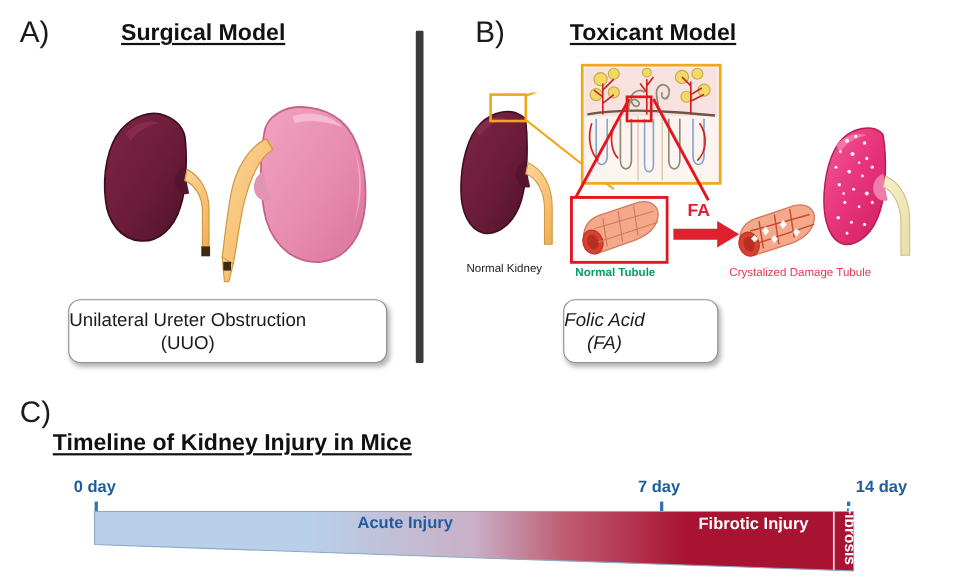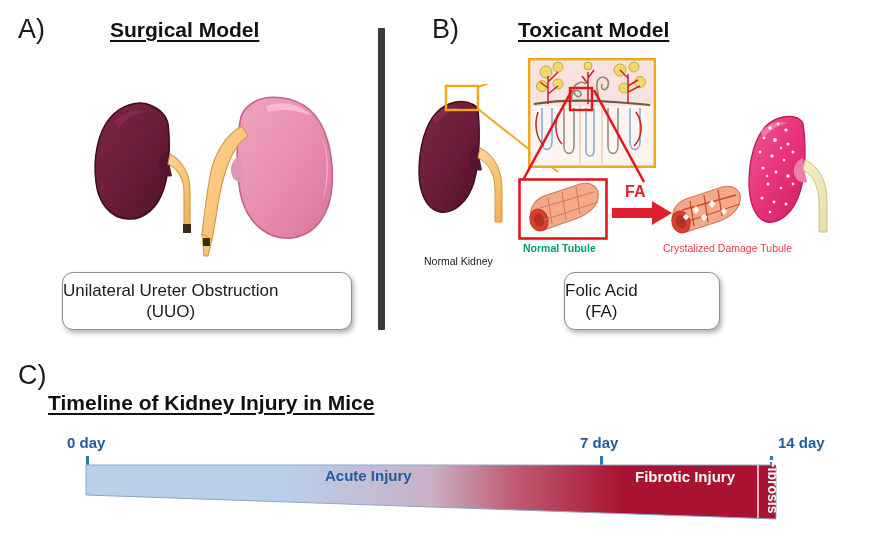--- a/index.html
+++ b/index.html
@@ -205,21 +205,21 @@
       <path d="M60 50 C54 52 50 58 51 65 C52 72 58 76 64 74
                C62 66 61 58 60 50 Z" fill="#551430"></path>
       <path d="M14 22 C22 12 34 9 42 12 C33 14 23 20 18 28 Z" fill="#8f3054" opacity="0.6"></path>
     </g>
     <g>
       <path d="M62 52 C76 58 84 74 84 92 L84 126 L77 126 L77 94
                C77 78 70 66 60 62 Z" fill="url(#gNKU)" stroke="#cf9a42" stroke-width="1"></path>
     </g>
   </svg>
 
-  <div class="abs caption caption-black" style="left:424px; top:256px;">Normal Kidney</div>
+  <div class="abs caption caption-black" style="left:424px; top:239px;">Normal Kidney</div>
 
   <svg class="abs" style="left:440px; top:84px;" width="120" height="90" viewBox="0 0 120 90">
     <rect x="6" y="2" width="32" height="24" fill="none" stroke="#f0a71c" stroke-width="2.4"></rect>
     <line x1="38" y1="3" x2="118" y2="-26" stroke="#f0a71c" stroke-width="1.9"></line>
     <line x1="38" y1="25" x2="118" y2="88" stroke="#f0a71c" stroke-width="1.9"></line>
   </svg>
 
   <svg class="abs" style="left:528px; top:58px;" width="128" height="110" viewBox="0 0 128 110">
     <rect x="1" y="1" width="126" height="108" fill="#fdf1f0" stroke="#f0a71c" stroke-width="3"></rect>
 
@@ -368,21 +368,21 @@
         <circle cx="33" cy="36" r="1.2"></circle>
           <circle cx="19" cy="64" r="1.2"></circle>
       </g>
     </g>
     <g>
       <path d="M57 48 C71 54 79 70 79 88 L79 120 L71 120 L71 90
                C71 74 64 62 55 58 Z" fill="url(#gDKU)" stroke="#c9c08a" stroke-width="1"></path>
     </g>
   </svg>
 
-  <div class="abs label-box" style="left:564px; top:272px; width:156px; height:58px;">
+  <div class="abs label-box" style="left:512px; top:272px; width:141px; height:58px;font-style:italic;">
     <div>
       <div>Folic Acid</div>
       <div>(FA)</div>
     </div>
   </div>
 
   <div class="abs panel-letter" style="left:18px; top:362px;">C)</div>
 
   <div class="abs panel-title" style="left:48px; top:391px;">Timeline of Kidney Injury in Mice</div>
 

